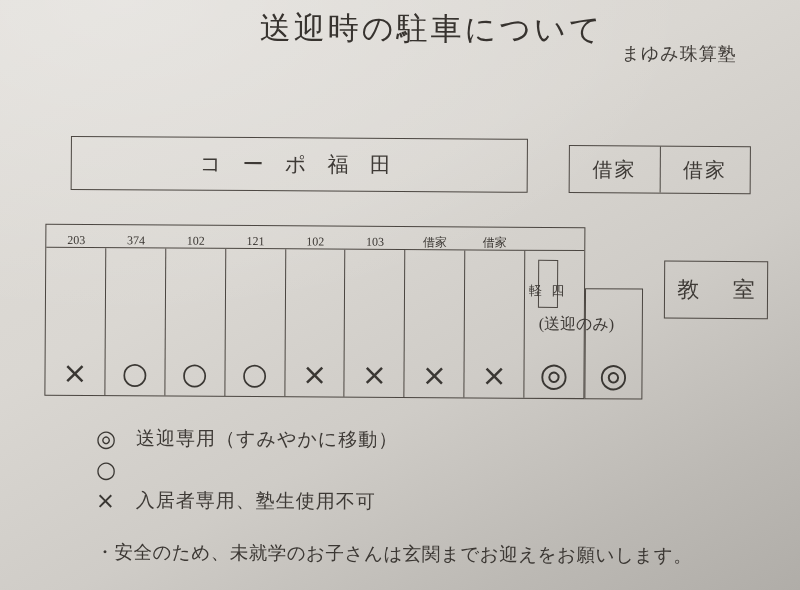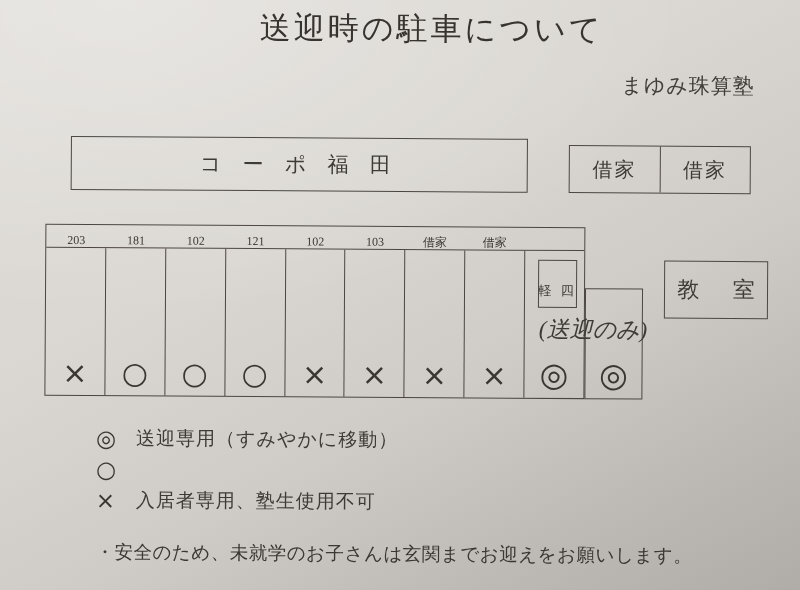--- a/index.html
+++ b/index.html
@@ -16,21 +16,21 @@
     color:#3e3a36;
   }
   .tilt{position:absolute;inset:0;transform:rotate(0.35deg);transform-origin:50% 50%;}
 
   .title{
     position:absolute;left:210px;top:8px;width:440px;
     text-align:center;font-size:31px;letter-spacing:3px;color:#37332f;
     white-space:nowrap;
   }
   .school{
-    position:absolute;left:620px;top:70px;font-size:21px;letter-spacing:1px;color:#413d39;
+    position:absolute;left:620px;top:40px;font-size:18px;letter-spacing:1px;color:#413d39;
     white-space:nowrap;
   }
 
   .box{position:absolute;border:1.6px solid #4b4641;box-sizing:border-box;}
 
   .corpo{left:70px;top:138px;width:457px;height:54px;
     display:flex;align-items:center;justify-content:center;}
   .corpo span{font-size:21px;letter-spacing:8px;white-space:nowrap;}
 
   .rentals{left:568px;top:144px;width:182px;height:48px;display:flex;}
@@ -47,27 +47,27 @@
   .gh-cell{flex:1;display:flex;align-items:flex-end;justify-content:center;
     font-size:12px;line-height:1.1;color:#3b3733;white-space:nowrap;}
   .grid-body{display:flex;height:147px;}
   .gb-cell{flex:1;position:relative;display:flex;align-items:flex-end;justify-content:center;
     box-sizing:border-box;padding-bottom:7px;}
   .gb-cell + .gb-cell{border-left:1.6px solid #4b4641;}
   .sym{font-size:30px;line-height:1;color:#3a3733;
     font-family:"DejaVu Sans","Liberation Sans",sans-serif;}
   .sym.double{font-size:33px;}
   .kei-box{
-    position:absolute;left:13px;top:9px;width:39px;height:48px;
+    position:absolute;left:13px;top:9px;width:20px;height:48px;
     border:1.6px solid #4b4641;box-sizing:border-box;
     display:flex;align-items:center;justify-content:center;
     font-size:13px;letter-spacing:3px;padding-top:14px;white-space:nowrap;}
   .sofu-note{
-    position:absolute;left:539px;top:313px;font-size:23px;color:#3e3a36;
-    white-space:nowrap;z-index:3;font-style:italic;}
+    position:absolute;left:539px;top:313px;font-size:16px;color:#3e3a36;
+    white-space:nowrap;z-index:3;}
   .offset-space{
     left:585px;top:287px;width:58px;height:111px;z-index:2;
     display:flex;align-items:flex-end;justify-content:center;padding-bottom:7px;}
 
   .legend{position:absolute;left:97px;top:424px;}
   .legend-row{display:flex;align-items:center;height:31px;}
   .legend-sym{width:40px;font-size:23px;color:#3a3733;
     font-family:"DejaVu Sans","Liberation Sans",sans-serif;}
   .legend-text{font-size:19px;letter-spacing:1px;color:#3e3a36;white-space:nowrap;}
 
@@ -93,21 +93,21 @@
       <div class="rental-cell">借家</div>
     </div>
 
     <div class="box classroom">
       <span>教 室</span>
     </div>
 
     <div class="box grid">
       <div class="grid-header">
         <div class="gh-cell">203</div>
-        <div class="gh-cell">181</div>
+        <div class="gh-cell">374</div>
         <div class="gh-cell">102</div>
         <div class="gh-cell">121</div>
         <div class="gh-cell">102</div>
         <div class="gh-cell">103</div>
         <div class="gh-cell">借家</div>
         <div class="gh-cell">借家</div>
         <div class="gh-cell"></div>
       </div>
       <div class="grid-body">
         <div class="gb-cell">

